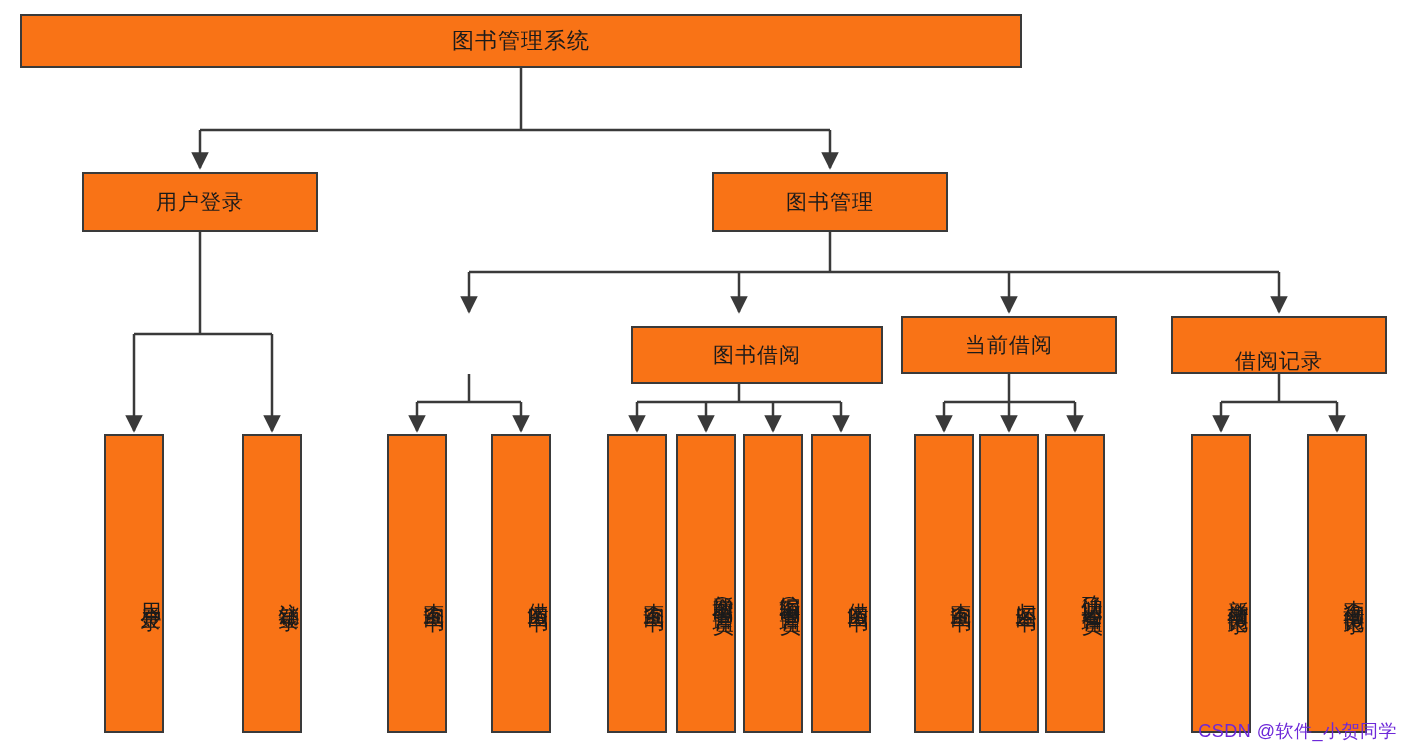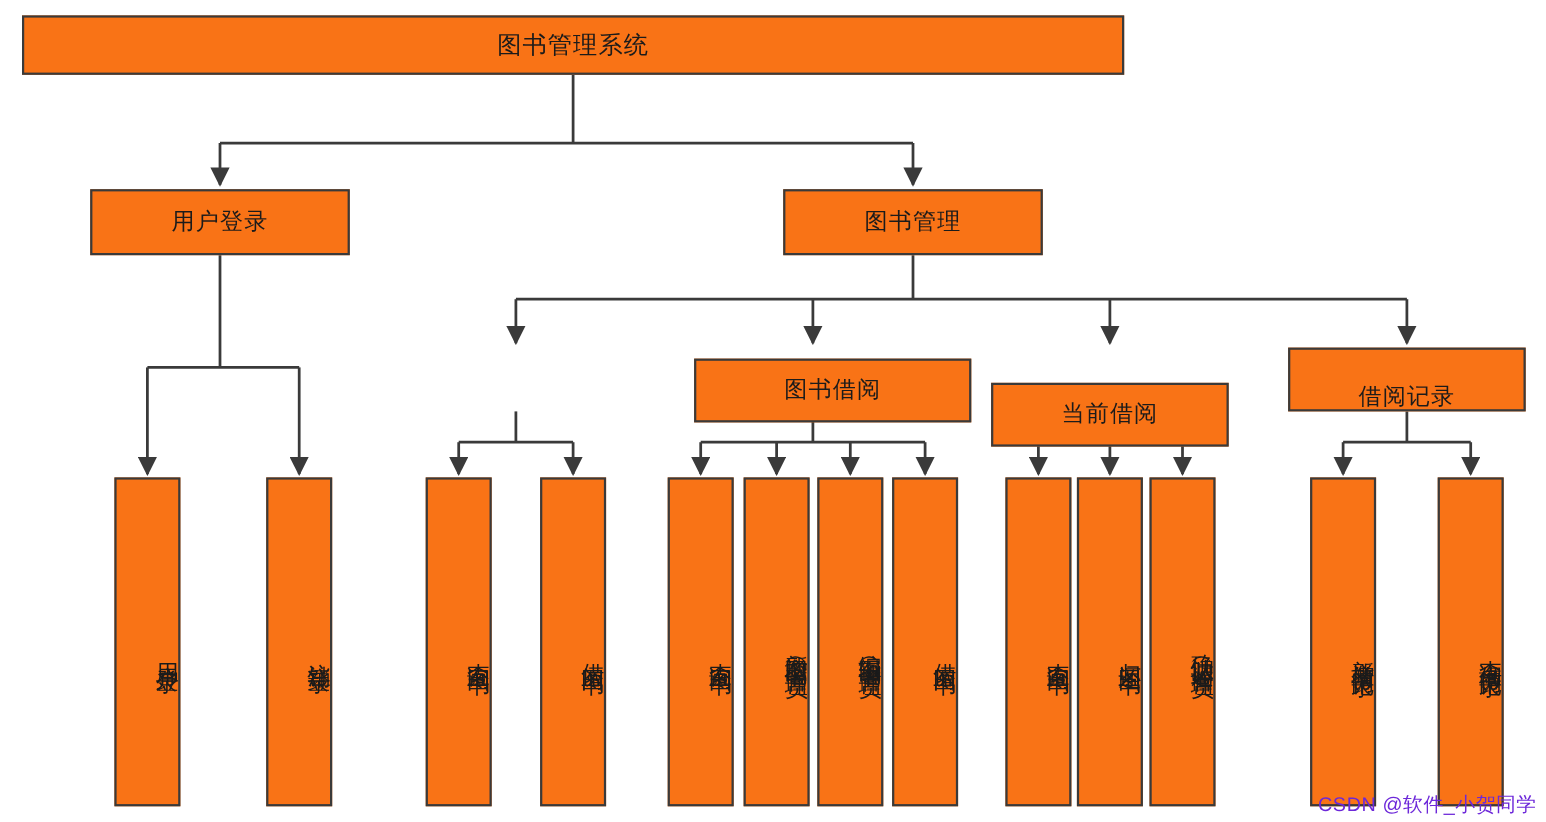--- a/index.html
+++ b/index.html
@@ -131,21 +131,21 @@
   <div class="node node-h" style="left:82px; top:172px; width:236px; height:60px;">
     <span>用户登录</span>
   </div>
   <div class="node node-h" style="left:712px; top:172px; width:236px; height:60px;align-items:center;">
     <span>图书管理</span>
   </div>
 
   <div class="node node-h" style="left:631px; top:316px; width:252px; height:58px;margin-top:10px;">
     <span>图书借阅</span>
   </div>
-  <div class="node node-h" style="left:901px; top:316px; width:216px; height:58px;margin-top:32px;">
+  <div class="node node-h" style="left:901px; top:316px; width:216px; height:58px;">
     <span>当前借阅</span>
   </div>
   <div class="node node-h" style="left:1171px; top:316px; width:216px; height:58px;align-items:flex-end;">
     <span>借阅记录</span>
   </div>
 
   <div class="node node-v" style="left:104px; top:434px; width:60px; height:299px;">
     <span>用户登录</span>
   </div>
   <div class="node node-v" style="left:242px; top:434px; width:60px; height:299px;">

